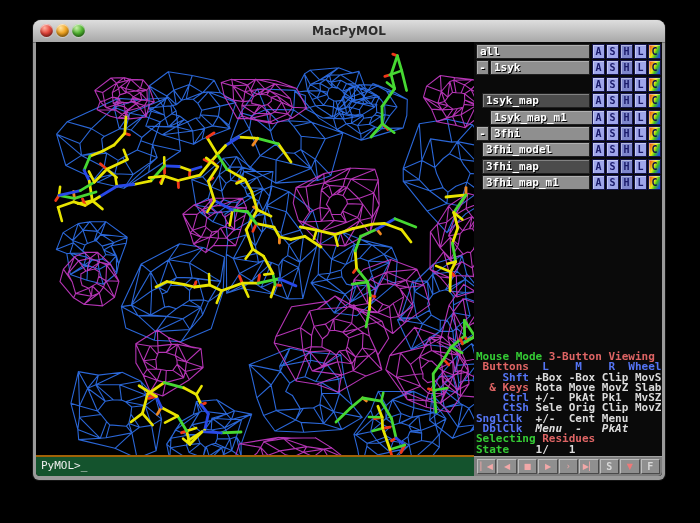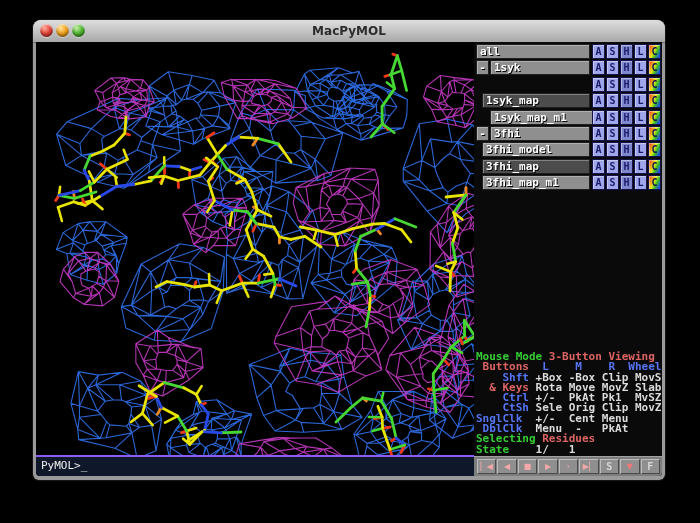--- a/index.html
+++ b/index.html
@@ -15,22 +15,22 @@
   .light{position:absolute;top:4px;width:13px;height:13px;border-radius:50%;
     box-shadow:inset 0 1px 1px rgba(255,255,255,.7),inset 0 -2px 3px rgba(0,0,0,.35),0 1px 1px rgba(255,255,255,.4);}
   .light-close{left:7px;}
   .light-min{left:23px;}
   .light-zoom{left:39px;}
   .content{position:absolute;left:3px;top:22px;width:626px;height:434px;
     background:#000;border-radius:0 0 4px 4px;overflow:hidden;}
   
   #viewport{position:absolute;left:0;top:0;width:438px;height:413px;background:#000;}
   
-  .cmdbar{position:absolute;left:0;top:413px;width:438px;height:21px;background:#0f172a;
-    border-top:2px solid #8b5cf6;box-sizing:border-box;}
+  .cmdbar{position:absolute;left:0;top:413px;width:438px;height:21px;background:#14532d;
+    border-top:2px solid #a16207;box-sizing:border-box;}
   .cmdbar span{display:block;padding-left:5px;line-height:18px;
     font-family:"DejaVu Sans Mono",monospace;font-size:11px;color:#efefef;}
   
   .sidebar{position:absolute;left:438px;top:0;width:188px;height:518px;background:#0a0a0a;}
   #object-rows{position:absolute;left:0;top:2px;right:0;}
   .orow{position:relative;height:15px;margin-bottom:1.4px;}
   .obox{position:absolute;top:0;height:15px;box-sizing:border-box;
     background:#8f8f8f;border:1px solid #1f1f1f;
     box-shadow:inset 1px 1px 0 rgba(255,255,255,.3);
     font-family:"DejaVu Sans Mono",monospace;font-size:11px;font-weight:700;color:#fff;
@@ -395,21 +395,21 @@
           </div>
         </div>
       <div id="mouse-panel">
           <div class="mline"><span style="color: rgb(53, 204, 53);">Mouse Mode </span><span style="color: rgb(222, 100, 100); text-align: right;">3-Button Viewing</span></div>
           <div class="mline"><span style="color: rgb(222, 100, 100);"> Buttons </span><span style="color: rgb(85, 117, 245);"> L    M    R  Wheel</span></div>
           <div class="mline"><span style="color: rgb(85, 117, 245);">    Shft</span><span style="color: rgb(220, 220, 220);"> +Box -Box Clip MovS</span></div>
           <div class="mline"><span style="color: rgb(222, 100, 100);">  &amp; Keys</span><span style="color: rgb(220, 220, 220);"> Rota Move MovZ Slab</span></div>
           <div class="mline"><span style="color: rgb(85, 117, 245);">    Ctrl</span><span style="color: rgb(220, 220, 220);"> +/-  PkAt Pk1  MvSZ</span></div>
           <div class="mline"><span style="color: rgb(85, 117, 245);">    CtSh</span><span style="color: rgb(220, 220, 220);"> Sele Orig Clip MovZ</span></div>
           <div class="mline"><span style="color: rgb(85, 117, 245);">SnglClk</span><span style="color: rgb(220, 220, 220);">  +/-  Cent Menu</span></div>
-          <div class="mline"><span style="color: rgb(85, 117, 245);"> DblClk</span><span style="color: rgb(220, 220, 220);">  Menu  -   PkAt</span></div>
+          <div class="mline"><span style="color: rgb(85, 117, 245);"> DblClk</span><span style="color: rgb(220, 220, 220); font-style: italic;">  Menu  -   PkAt</span></div>
           <div class="mline"><span style="color: rgb(53, 204, 53);">Selecting </span><span style="color: rgb(222, 100, 100);">Residues</span></div>
           <div class="mline"><span style="color: rgb(53, 204, 53);">State</span><span style="color: rgb(220, 220, 220);">    1/   1</span></div>
         </div>
       <div class="controlbar">
           <div class="cbtn">▏◀</div>
           <div class="cbtn">◀</div>
           <div class="cbtn">■</div>
           <div class="cbtn">▶</div>
           <div class="cbtn">›</div>
           <div class="cbtn">▶▏</div>

